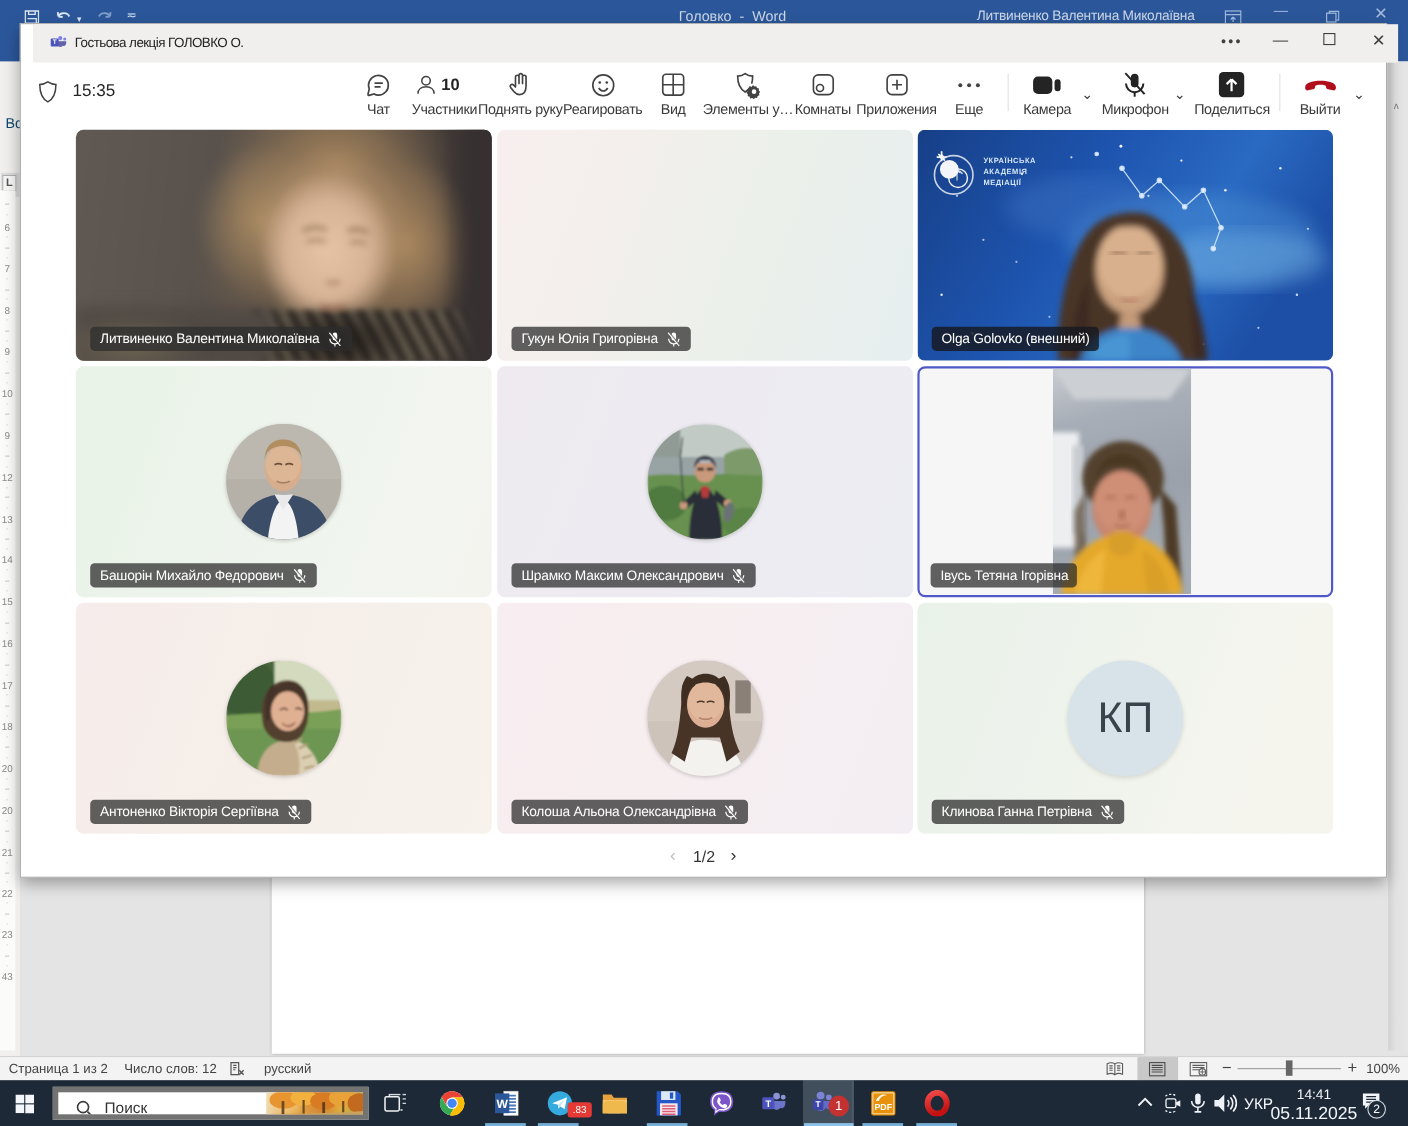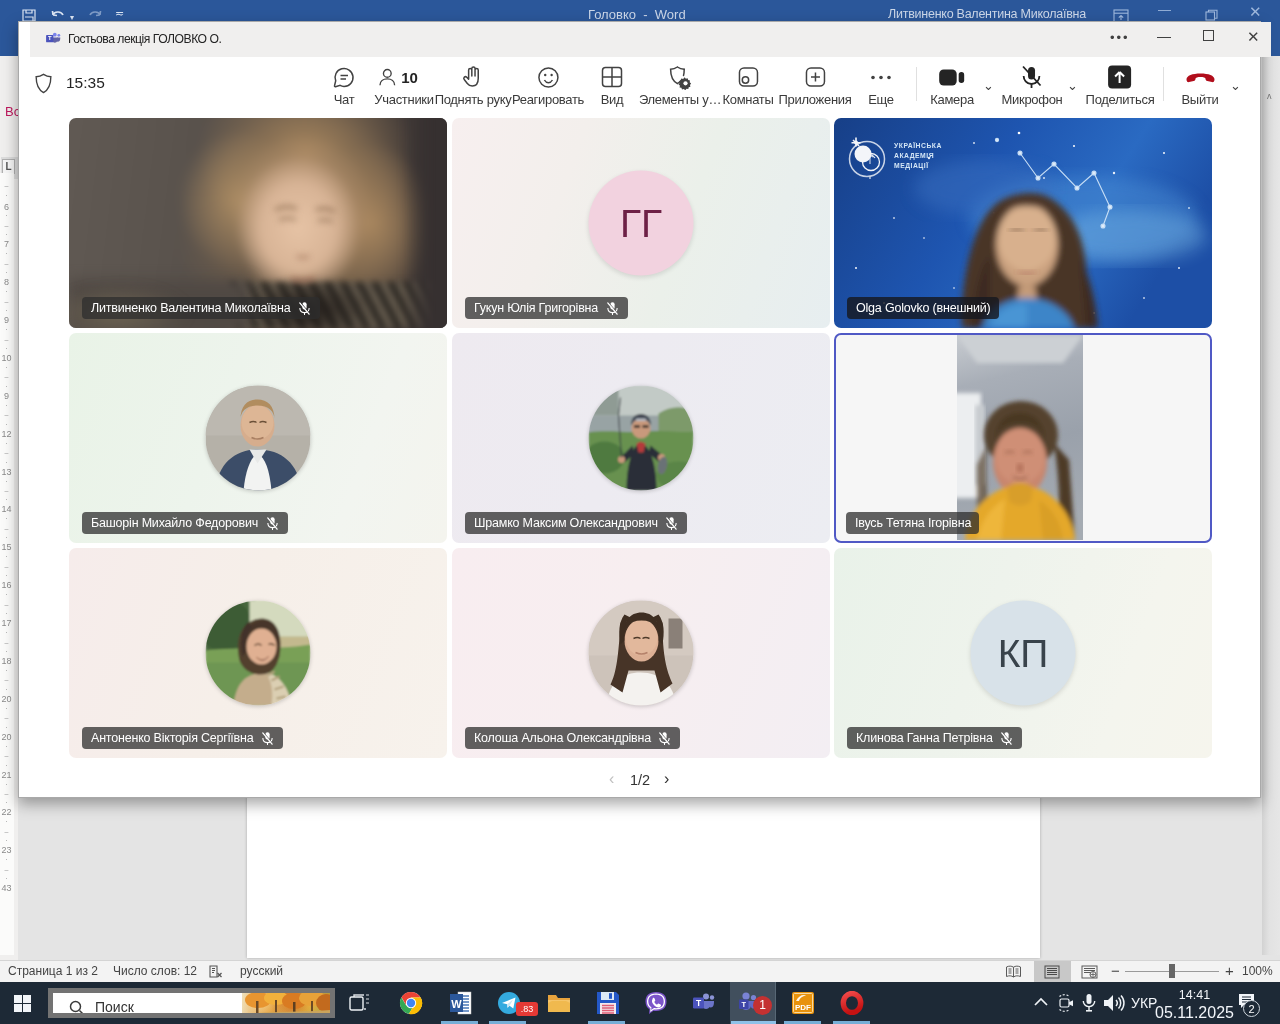--- a/index.html
+++ b/index.html
@@ -3,21 +3,21 @@
 <meta charset="utf-8">
 <style>
   * { margin:0; padding:0; box-sizing:border-box; }
   html,body { width:1280px; height:1024px; overflow:hidden; font-family:"Liberation Sans", sans-serif; }
   #page { position:absolute; left:0; top:0; width:1280px; height:1024px; background:#e4e4e4; }
   .abs { position:absolute; }
 
   
   #wordtitle { left:0; top:0; width:1280px; height:56px; background:#2b579a; }
   .qat-ic { position:absolute; top:9px; color:#e8eef7; }
-  #wtitle { position:absolute; left:588px; top:7px; color:#ccd7e8; font-size:13px; }
+  #wtitle { position:absolute; left:617px; top:7px; color:#ccd7e8; font-size:13px; }
   #wuser  { position:absolute; left:888px; top:7px; color:#ccd7e8; font-size:12.5px; letter-spacing:-0.25px; }
   .wctl { position:absolute; top:4px; color:#9fb8dc; font-size:13px; }
   #leftstrip { left:0; top:56px; width:18px; height:904px; background:#f0efee; }
   #ruler { position:absolute; left:0; top:0; width:14px; height:904px; }
   #rulerbg { position:absolute; left:0; top:117px; width:14px; height:782px; background:#fbfbfa; }
   .rn { position:absolute; left:0; width:13px; text-align:center; font-size:9px; color:#8a8a8a; }
   .rt { position:absolute; left:0; width:13px; text-align:center; font-size:7px; color:#9a9a9a; line-height:4px; }
   #docarea { left:18px; top:56px; width:1262px; height:904px; background:#e4e4e4; }
   #page-white { position:absolute; left:229px; top:100px; width:793px; height:802px; background:#ffffff; box-shadow:0 0 3px rgba(0,0,0,0.25); }
   #statusbar { left:0; top:960px; width:1280px; height:22px; background:#f3f3f3; border-top:1px solid #d4d4d4; font-size:12px; color:#444; }
@@ -86,21 +86,21 @@
         </g>
       </svg>
     <div class="wctl" style="left:1249px; top:3px; font-size:15px;">✕</div>
   </div>
   <div class="abs" id="docarea">
       <div id="page-white"></div>
     <div style="position:absolute; left:1244px; top:0; width:18px; height:899px; background:linear-gradient(90deg,#d2d2d2 0%, #e2e2e2 40%, #e6e6e6 100%);"></div>
     <div style="position:absolute; left:1249px; top:35px; color:#777; font-size:9px;">ᴧ</div>
   </div>
   <div class="abs" id="leftstrip">
-    <div style="position:absolute; left:5px; top:48px; font-size:13px; color:#be185d;">Вс</div>
+    <div style="position:absolute; left:5px; top:48px; font-size:13px; color:#0c4a6e;">Вс</div>
     <div style="position:absolute; left:1px; top:101px; width:17px; height:22px; background:#dcdcdc;"></div>
     <div style="position:absolute; left:2px; top:103px; width:13px; height:15px; background:#f6f6f6; border:1px solid #b0b0b0; color:#555; font-size:10px; font-weight:bold; text-align:center; line-height:13px;">L</div>
     <div id="rulerbg"></div>
       <div id="ruler">
       <div class="rt" style="top:138px">·</div>
         <div class="rt" style="top:128px">–</div>
       <div class="rn" style="top:146px">6</div>
       <div class="rt" style="top:158px">·</div>
       <div class="rt" style="top:168px">–</div>
       <div class="rt" style="top:177px">·</div>
@@ -576,21 +576,20 @@
               <g fill="#fff">
                 <rect x="5.4" y="1.2" width="4.2" height="7.4" rx="2.1"></rect>
                 <path d="M3.4 7 a4.1 4.1 0 0 0 8.2 0 h1.1 a5.2 5.2 0 0 1 -4.7 5.15 V14 h-1 v-1.85 A5.2 5.2 0 0 1 2.3 7 Z"></path>
               </g>
               <path d="M2.5 1.5 L12.5 13.5" stroke="#fff" stroke-width="1.2"></path>
               <path d="M3.3 0.9 L13.3 12.9" stroke="#3a3a3a" stroke-width="1" opacity="0.8"></path>
             </svg></div>
       </div>
 
       <div class="tile" style="left:433px; top:96px; background:linear-gradient(110deg, #f7efef 0%, #f3efec 30%, #ebf0ea 60%, #e7eef0 100%);">
-        <div class="initcircle" style="background:#f2d2df; color:#6e2146; box-shadow:0 2px 5px rgba(0,0,0,0.12);">ГГ</div>
         <div class="namelabel">Гукун Юлія Григорівна&nbsp;&nbsp;<svg width="15" height="15" viewBox="0 0 15 15">
               <g fill="#fff">
                 <rect x="5.4" y="1.2" width="4.2" height="7.4" rx="2.1"></rect>
                 <path d="M3.4 7 a4.1 4.1 0 0 0 8.2 0 h1.1 a5.2 5.2 0 0 1 -4.7 5.15 V14 h-1 v-1.85 A5.2 5.2 0 0 1 2.3 7 Z"></path>
               </g>
               <path d="M2.5 1.5 L12.5 13.5" stroke="#fff" stroke-width="1.2"></path>
               <path d="M3.3 0.9 L13.3 12.9" stroke="#6b6b6b" stroke-width="1" opacity="0.8"></path>
             </svg></div>
       </div>
 

